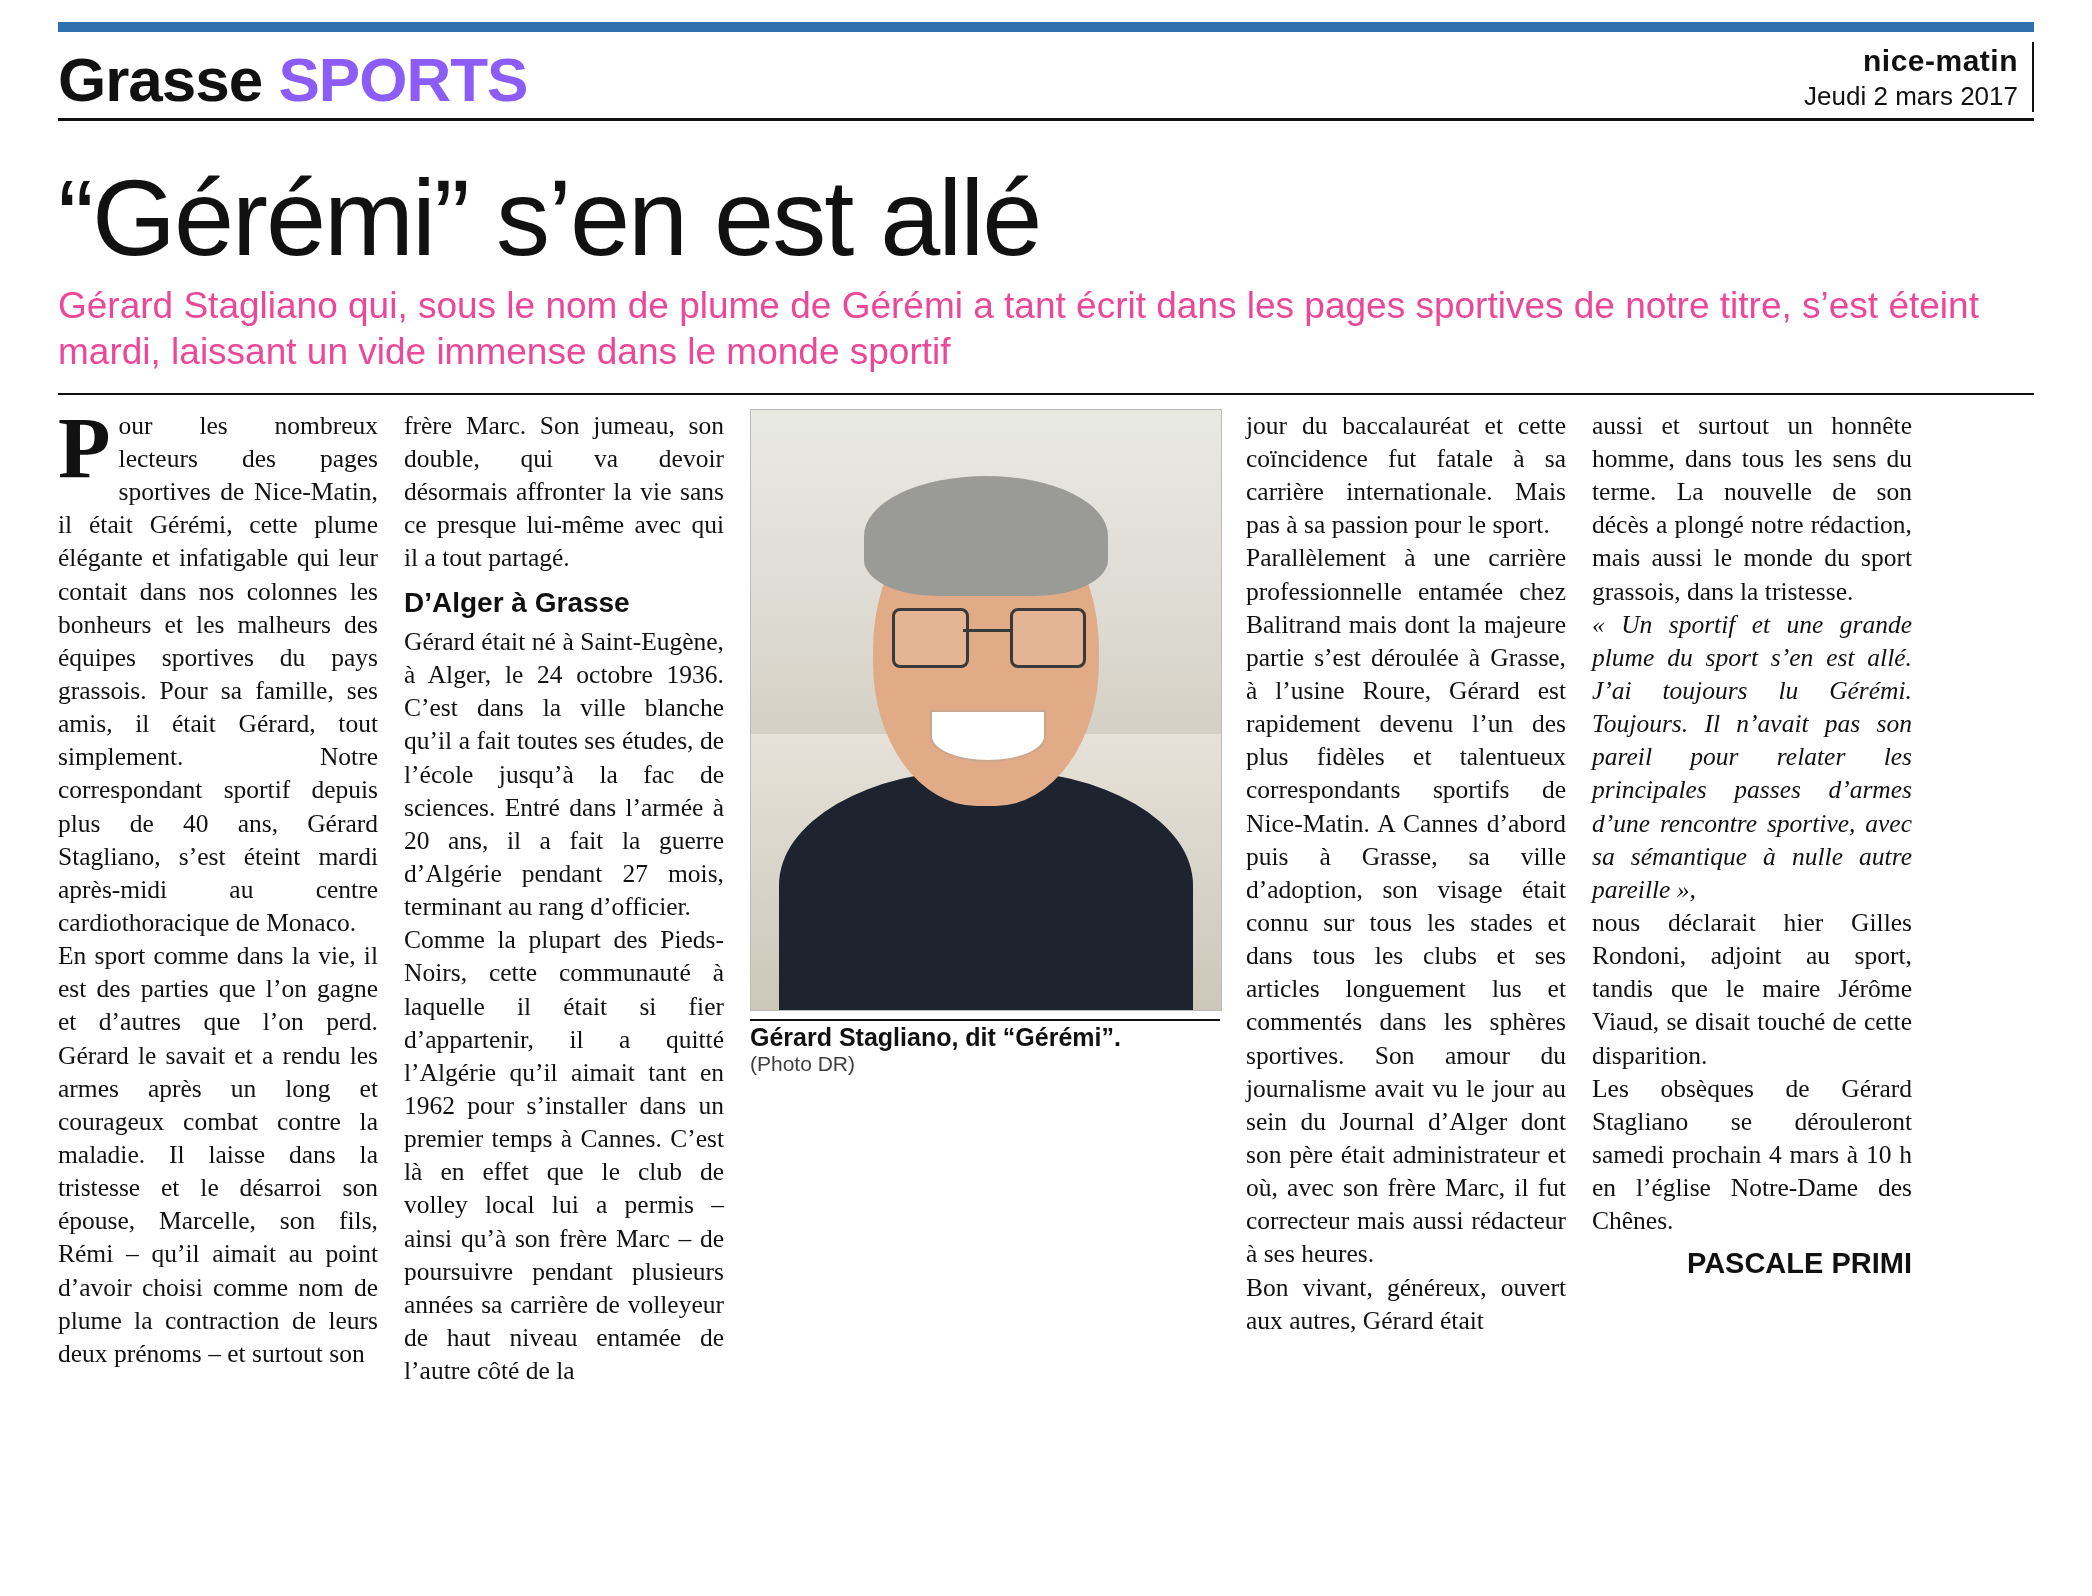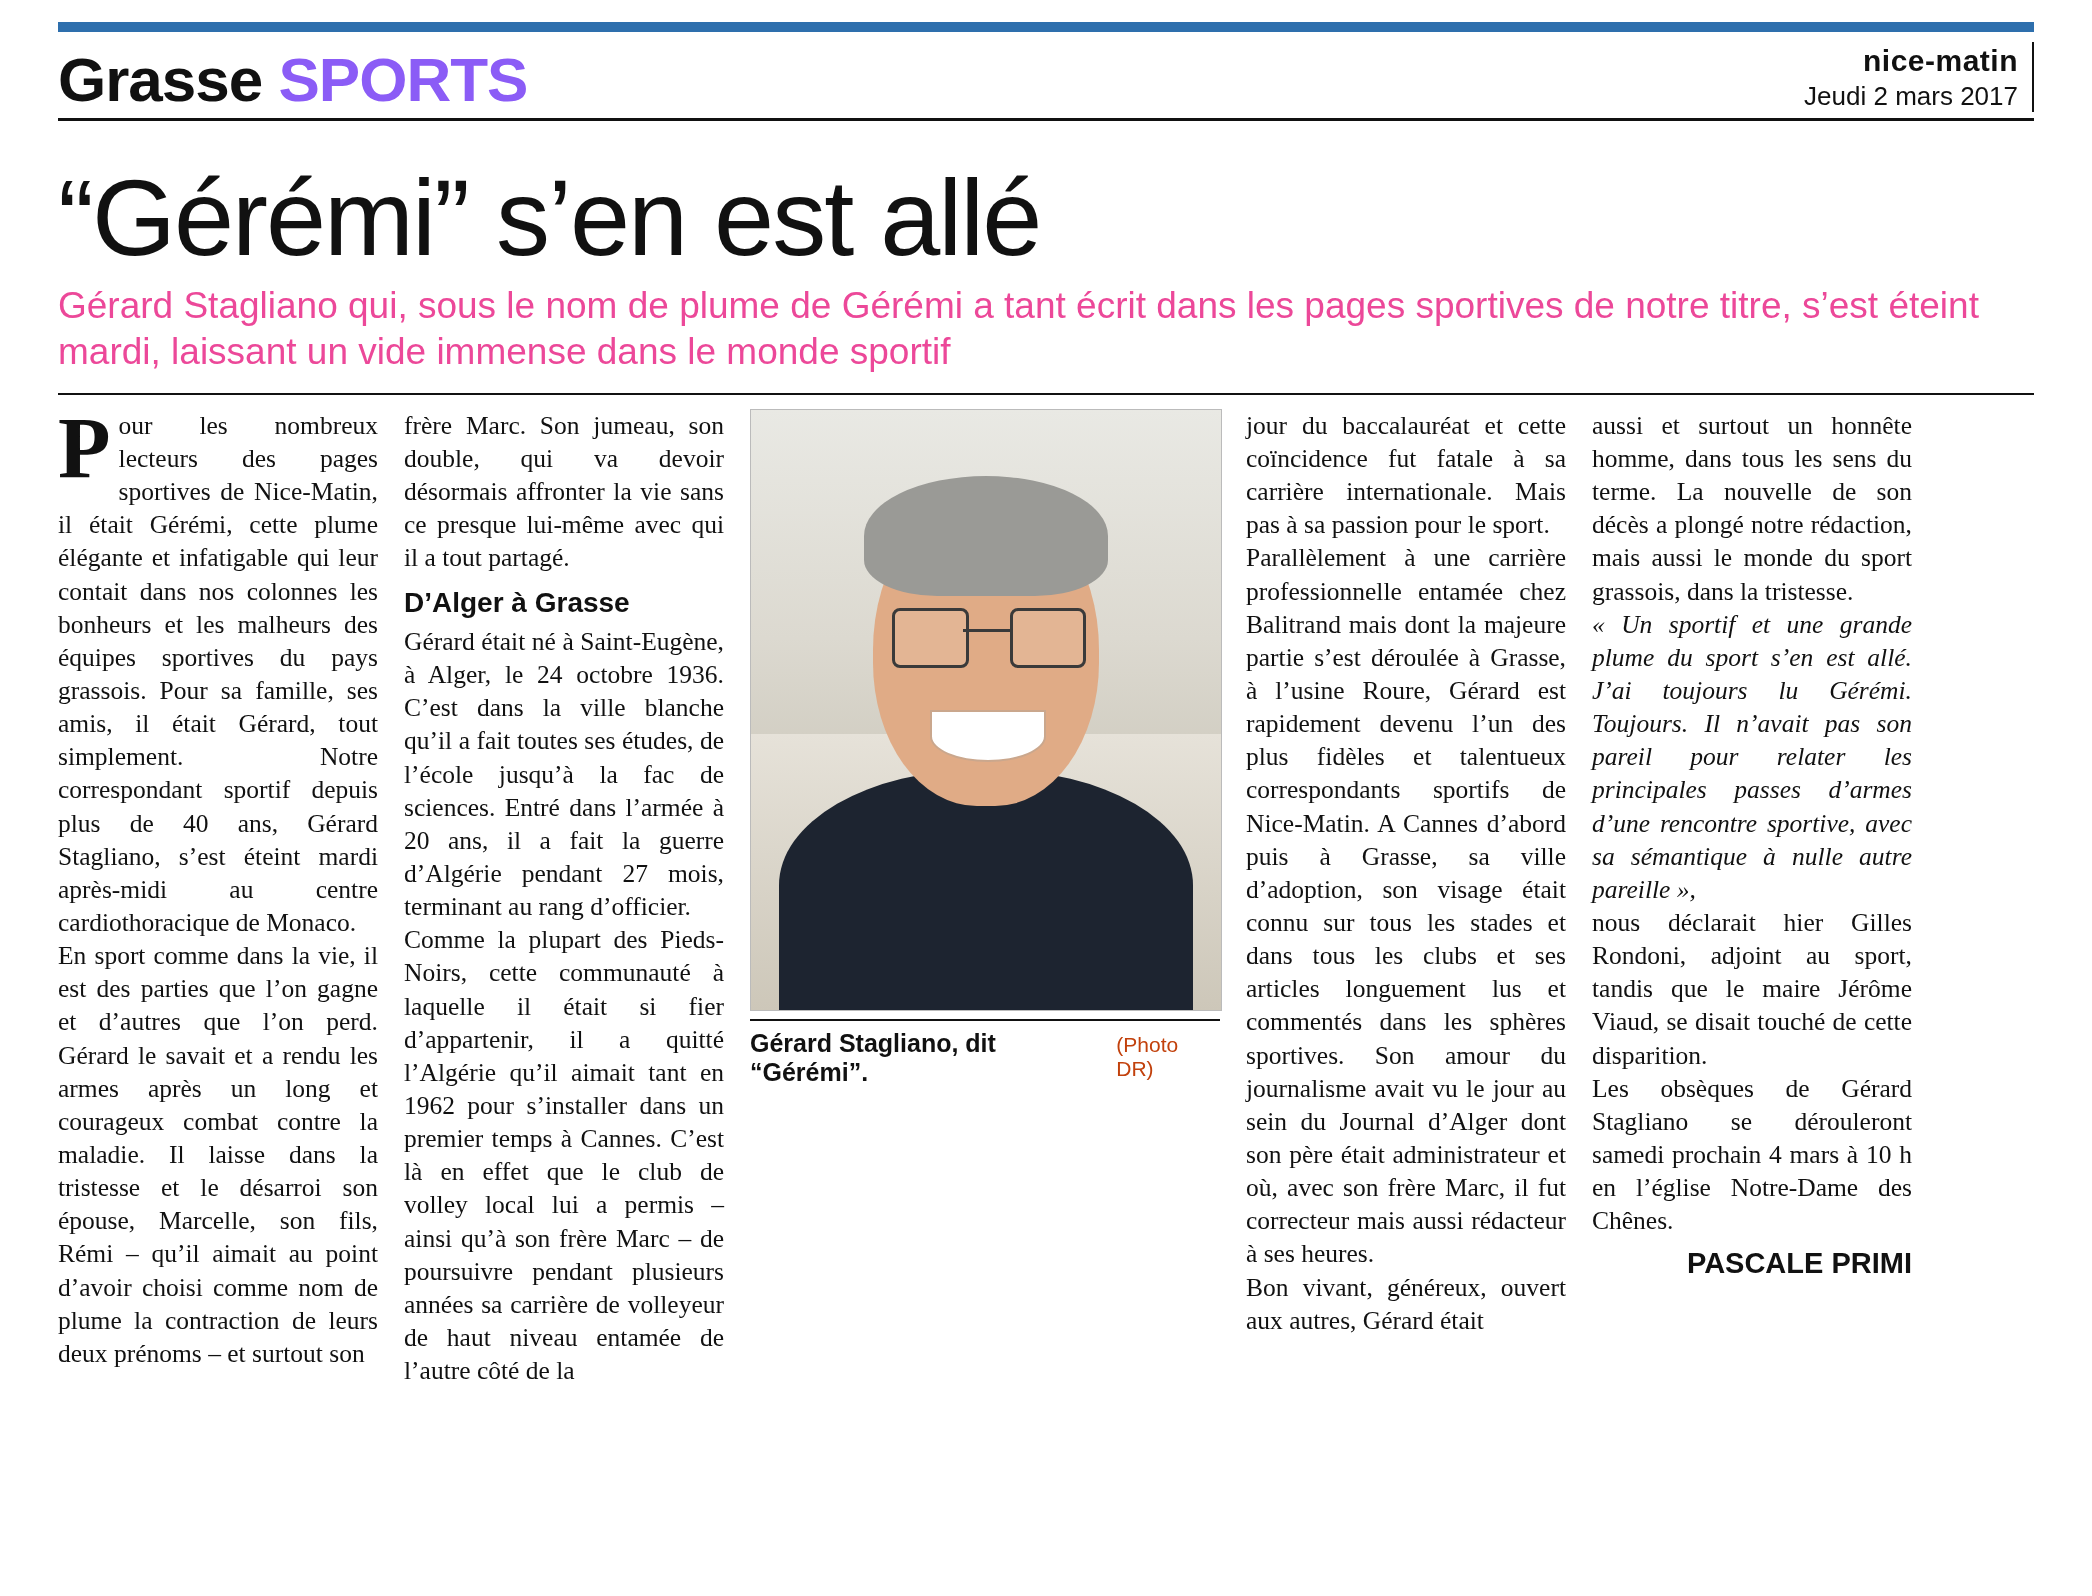--- a/index.html
+++ b/index.html
@@ -27,23 +27,23 @@
   .photo .sofa{position:absolute;left:0;right:0;bottom:0;height:46%;background:linear-gradient(180deg,#e6e2d9,#cdc7b9);}
   .photo .body{position:absolute;left:6%;right:6%;bottom:0;height:40%;background:#1d2430;border-radius:48% 48% 0 0;}
   .photo .neck{position:absolute;left:38%;width:24%;bottom:36%;height:12%;background:#d6a07c;border-radius:20px;}
   .photo .head{position:absolute;left:26%;width:48%;top:14%;height:52%;background:#e0ab86;border-radius:50% 50% 46% 46%;}
   .photo .hair{position:absolute;left:24%;width:52%;top:11%;height:20%;background:#9a9a96;border-radius:50% 50% 30% 30%;}
   .photo .glassL,.photo .glassR{position:absolute;top:33%;width:15%;height:9%;border:3px solid #3a3a3a;border-radius:8px;background:rgba(255,255,255,0.12);}
   .photo .glassL{left:30%;}
   .photo .glassR{left:55%;}
   .photo .bridge{position:absolute;top:36.5%;left:45%;width:10%;height:3px;background:#3a3a3a;}
   .photo .smile{position:absolute;top:50%;left:38%;width:24%;height:8%;background:#fff;border-radius:0 0 60% 60%;border:2px solid #caa78d;}
-  .caption-row{display:flex;justify-content:space-between;align-items:baseline;border-top:2px solid #111;margin-top:8px;padding-top:8px;}
+  .caption-row{display:flex;justify-content:space-between;align-items:baseline;border-top:2px solid #111;margin-top:8px;padding-top:2px;flex-direction:column;}
   .caption{font-family:"Liberation Sans",sans-serif;font-weight:700;font-size:25px;}
-  .credit{font-family:"Liberation Sans",sans-serif;font-size:21px;color:#c2410c;}
+  .credit{font-family:"Liberation Sans",sans-serif;font-size:21px;color:#404040;}
   .photo-under{margin-top:14px;display:flex;gap:26px;}
   .photo-under .col{width:320px;}
   .signature{font-family:"Liberation Sans",sans-serif;font-weight:700;font-size:29px;text-align:right;margin-top:8px;}
   .quote{font-style:italic;}
 </style>
 </head>
 <body>
 
 <div class="page">
 

